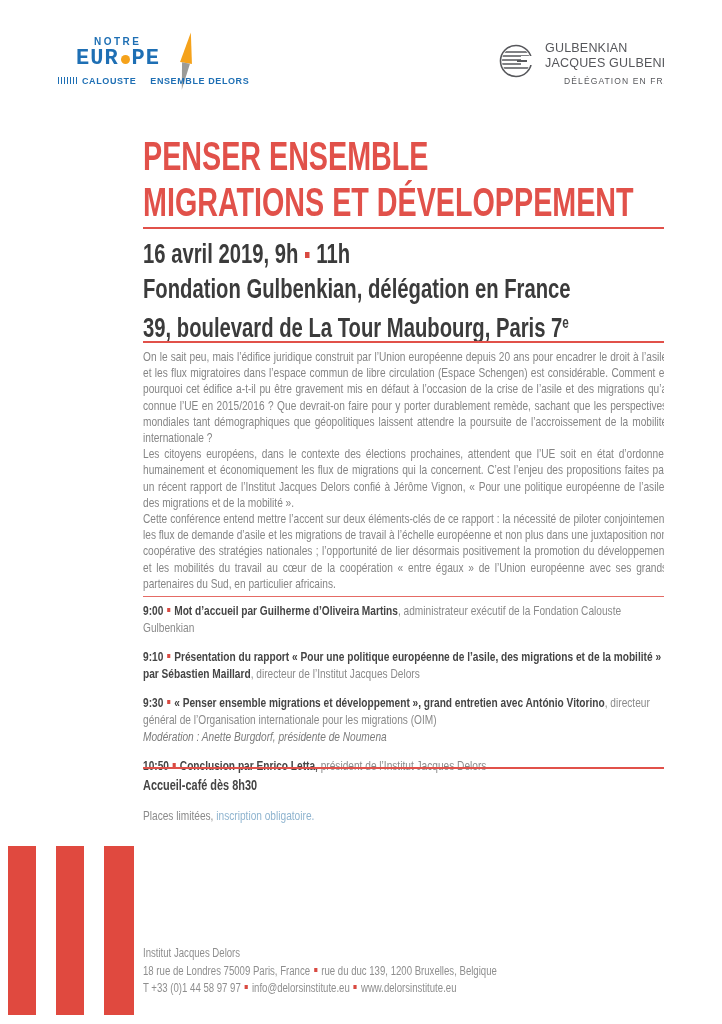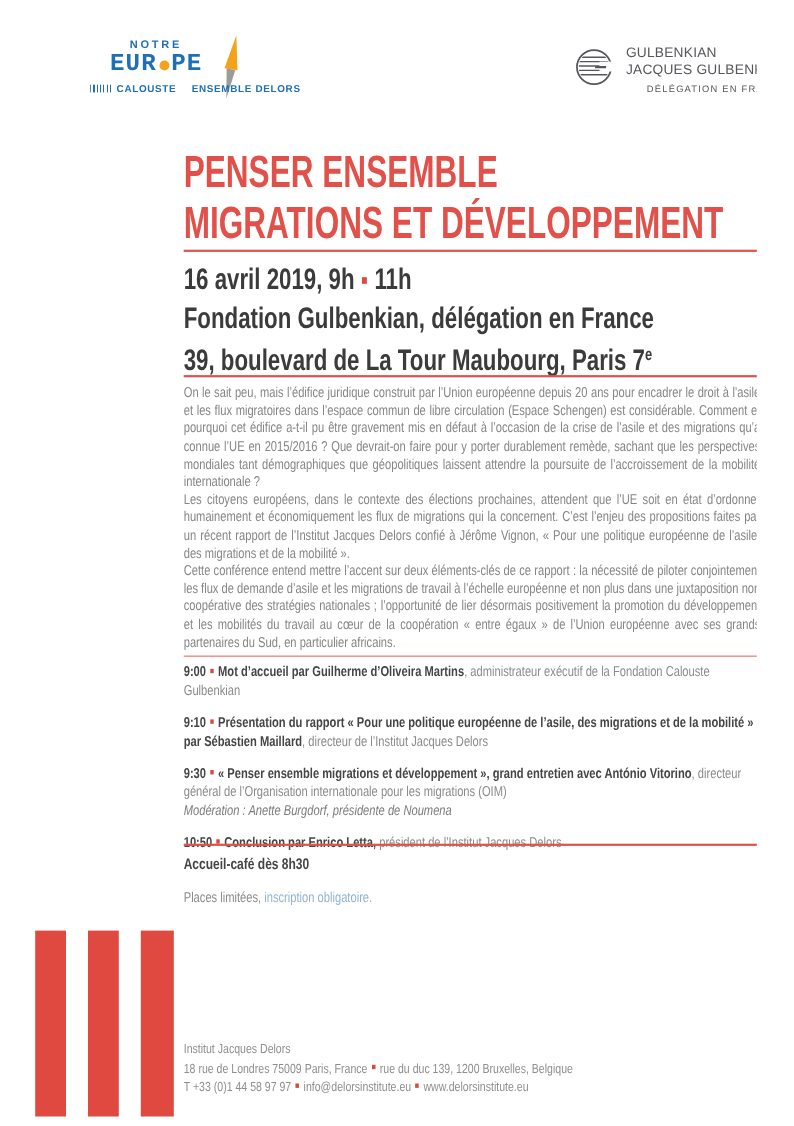--- a/index.html
+++ b/index.html
@@ -1,17 +1,17 @@
 <!DOCTYPE html>
 <html><head>
 <meta charset="utf-8">
 <style>
   html,body{margin:0;padding:0;background:#fff;}
   .page{position:relative;width:664px;height:1024px;background:#ffffff;overflow:hidden;
-        font-family:"Liberation Sans",sans-serif;margin-left:24px;}
+        font-family:"Liberation Sans",sans-serif;}
   .abs{position:absolute;}
 
   
   .logo-left{left:58px;top:28px;width:170px;height:60px;color:#1e6fb4;}
   .ne-notre{position:absolute;left:36px;top:8px;font-size:10px;font-weight:bold;letter-spacing:2.5px;}
   .ne-europe{position:absolute;left:18px;top:20px;font-size:22px;font-weight:bold;letter-spacing:1px;line-height:22px;font-family:Liberation Mono, monospace;}
   .ne-dot{display:inline-block;width:9px;height:9px;border-radius:50%;background:#f5a21b;margin:0 2px;}
   .ne-institut{position:absolute;left:0px;top:48px;font-size:9px;font-weight:bold;letter-spacing:0.6px;white-space:nowrap;}
   .ne-hatch{display:inline-block;width:20px;height:7px;margin-right:4px;
             background:repeating-linear-gradient(90deg,#1e6fb4 0 1px,transparent 1px 3px);}

